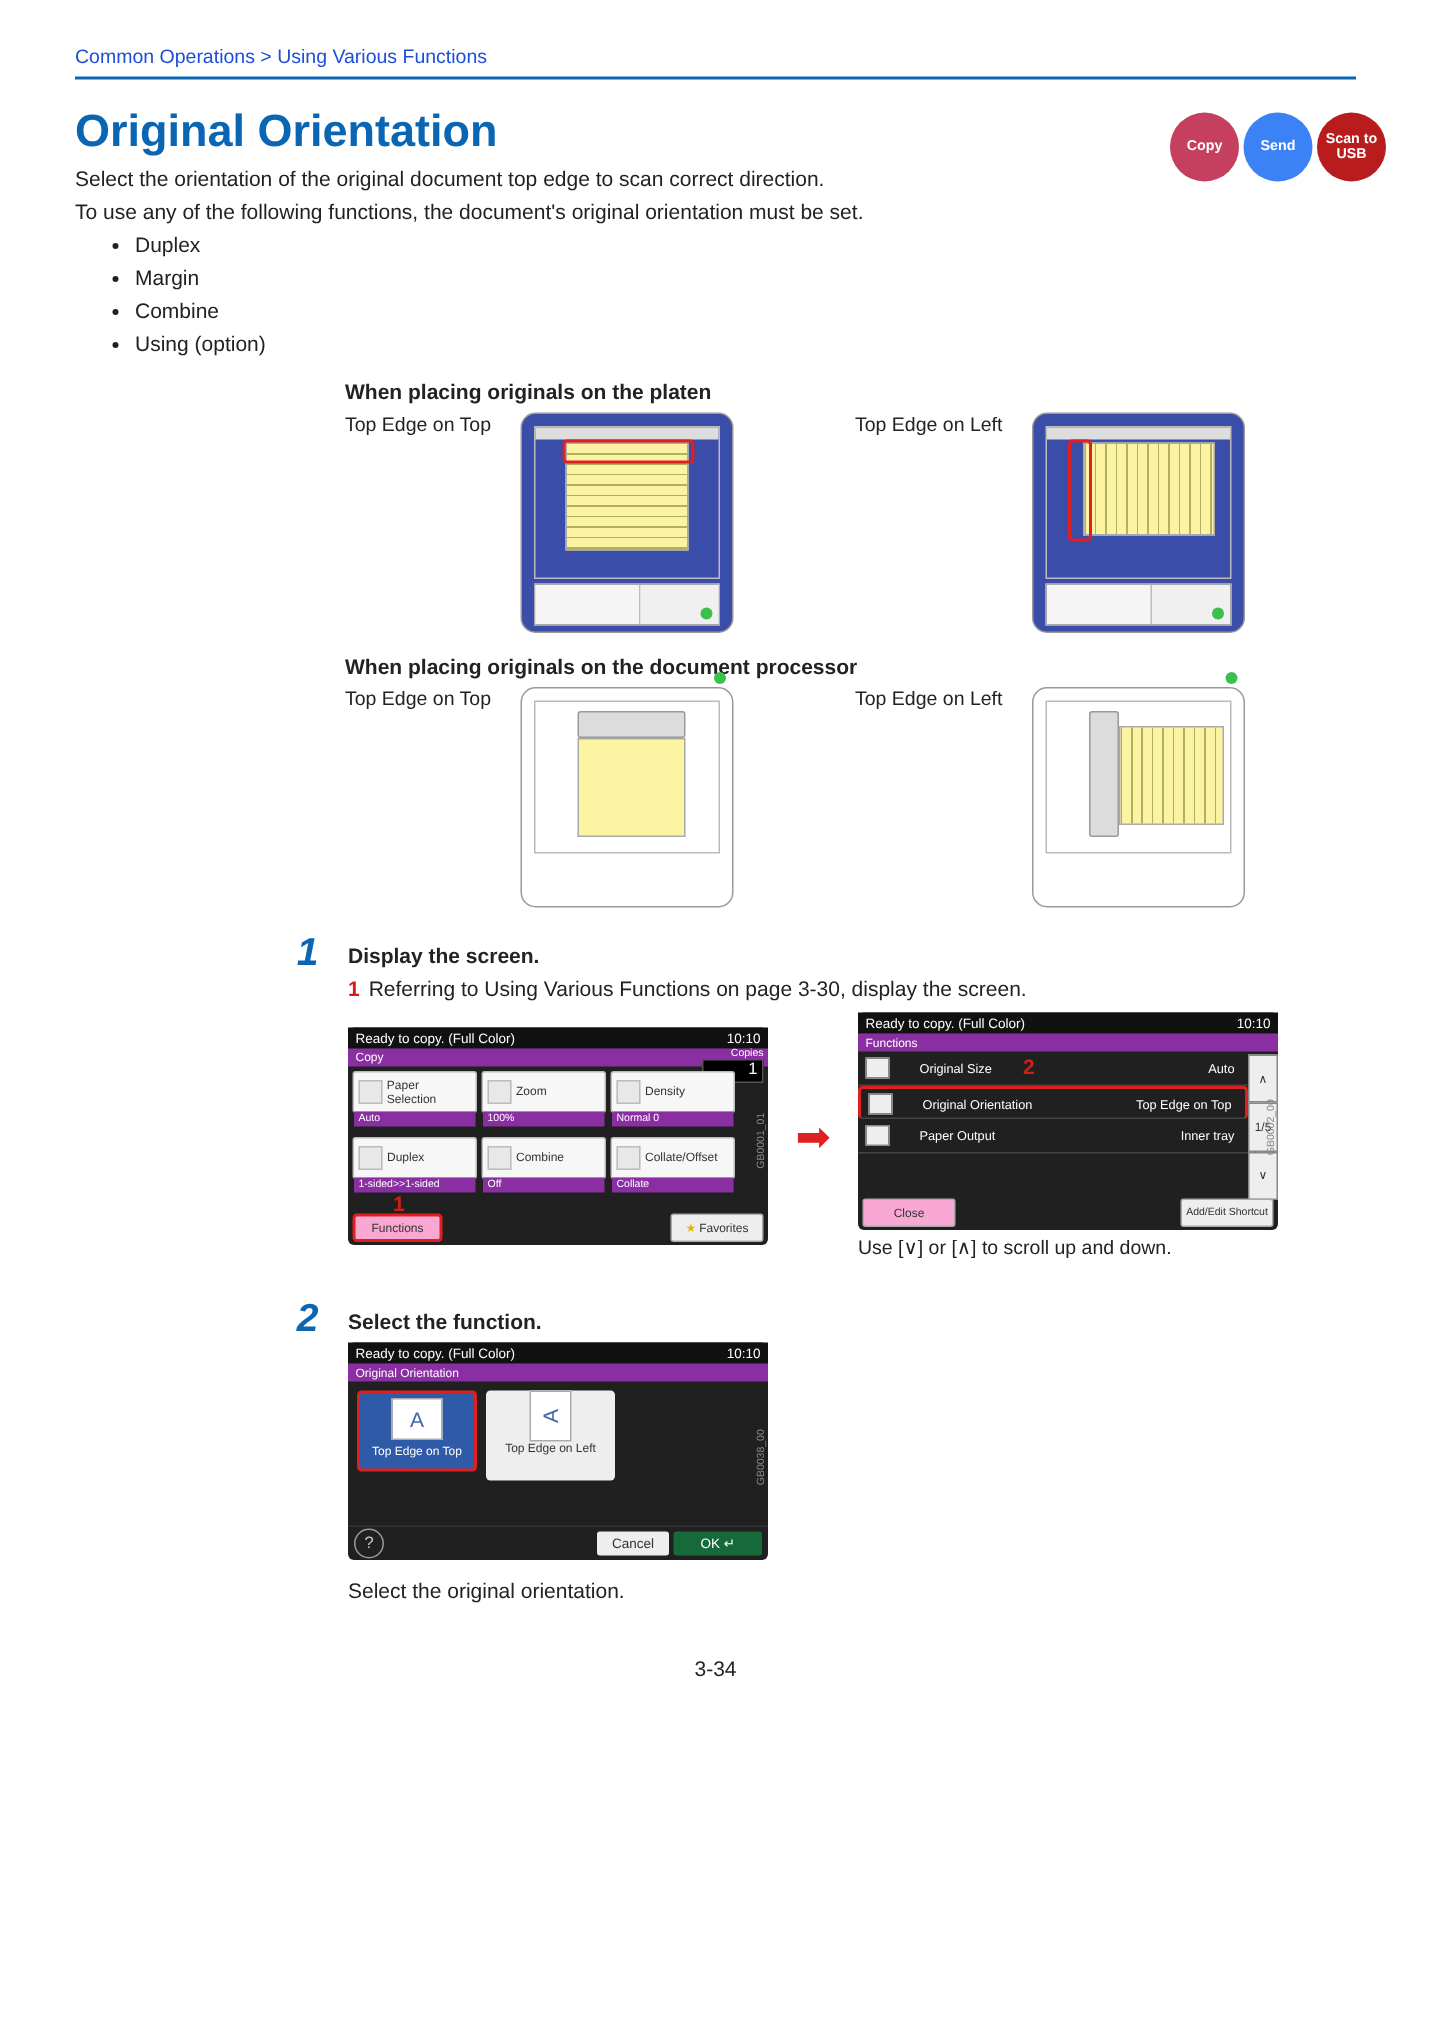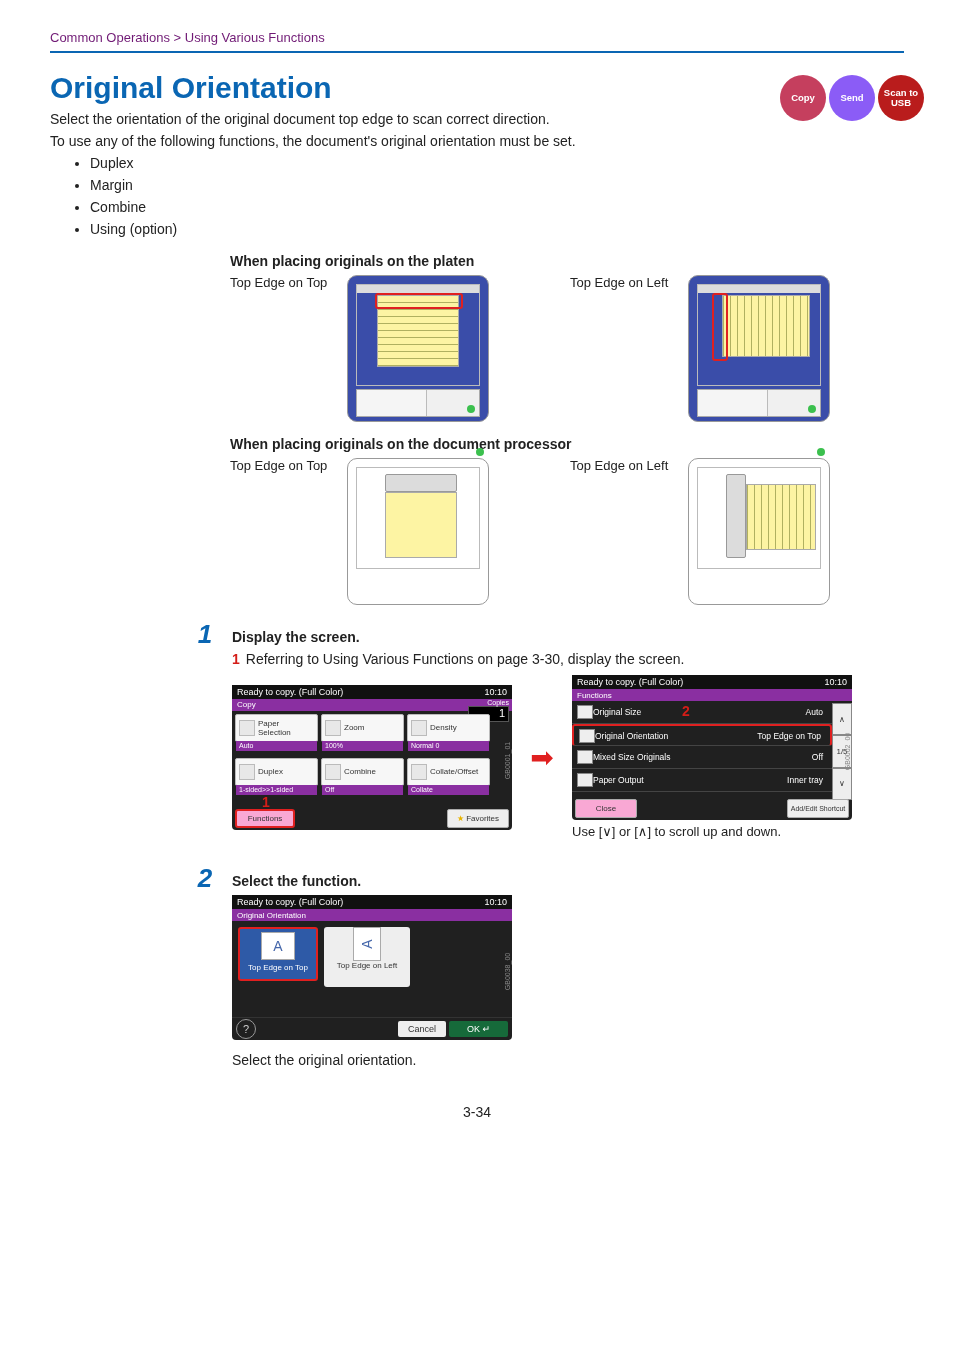--- a/index.html
+++ b/index.html
@@ -1,25 +1,25 @@
 <!DOCTYPE html>
 <html><head>
 <meta charset="utf-8">
 <style>
 body{margin:0;font-family:Arial,Helvetica,sans-serif;background:#fff;color:#222;width:954px}
 .page{padding:30px 50px 40px 50px}
-.breadcrumb{font-size:13px;color:#701a75;padding-bottom:6px;border-bottom:2px solid #0a66b3}
+.breadcrumb{font-size:13px;color:#1d4ed8;padding-bottom:6px;border-bottom:2px solid #0a66b3}
 .h1{color:#0a66b3;font-size:30px;font-weight:bold;margin:18px 0 6px 0}
 .p{font-size:14px;margin:6px 0}
 .ul{margin:6px 0 16px 0;padding-left:40px}
 .ul .li{font-size:14px;list-style:disc;margin:6px 0}
 .badges{position:absolute;display:flex;gap:3px}
 .badge{width:46px;height:46px;border-radius:50%;display:flex;align-items:center;justify-content:center;color:#fff;font-size:9.5px;font-weight:bold;text-align:center;line-height:1.1}
 .copy{background:#c53f5e}
-.send{background:#8b5cf6}
+.send{background:#3b82f6}
 .usb{background:#b91c1c}
 .topwrap{position:relative}
 .subh{font-size:14px;font-weight:bold;margin:10px 0 6px 0}
 .row{display:flex;gap:30px;margin-bottom:14px}
 .cell{width:310px}
 .lbl{font-size:13px;margin-bottom:4px}
 .mfp{width:140px;height:145px;background:#3a4da9;border:1px solid #999;border-radius:10px;position:relative}
 .mfp .glass{position:absolute;left:8px;top:8px;right:8px;bottom:35px;background:#3a4da9;border:1px solid #bbb}
 .mfp .ruler{position:absolute;left:0;right:0;top:0;height:8px;background:#ddd}
 .mfp .sheet{position:absolute;background:#fdf4a3;border:1px solid #aaa}
@@ -47,21 +47,21 @@
 .t-sub{position:absolute;left:0;right:0;bottom:-10px;height:10px;background:#8a2fa1;color:#fff;font-size:7px;display:flex;align-items:center;padding-left:3px}
 .t-bottom{position:absolute;left:0;right:0;bottom:0;height:19px;display:flex;gap:3px;padding:2px 3px}
 .t-func{background:#f9a8d4;color:#333;border:1px solid #aaa;border-radius:2px;width:60px;display:flex;align-items:center;justify-content:center;font-size:8px}
 .t-fav{background:#eee;color:#333;border:1px solid #aaa;border-radius:2px;width:60px;margin-left:auto;display:flex;align-items:center;justify-content:center;font-size:8px}
 .copies{position:absolute;right:3px;top:14px;width:41px;text-align:right;font-size:7px}
 .copies .n{background:#000;border:1px solid #555;height:14px;font-size:11px;text-align:right;padding-right:3px}
 .red-out{border:2px solid #e02020;border-radius:3px;box-sizing:border-box}
 .arrow-big{width:40px;color:#e02020;font-size:28px;text-align:center;display:flex;align-items:center;justify-content:center}
 .t2{width:280px;height:145px;background:#202020;color:#fff;border-radius:4px;position:relative;font-size:9px}
 .frow{height:22px;border-bottom:1px solid #444;display:flex;align-items:center;padding:0 5px;font-size:8.5px}
-.frow .fl{display:flex;align-items:center;gap:0}
+.frow .fl{display:flex;align-items:center;gap:20px}
 .frow .fr{margin-left:auto;padding-right:4px}
 .frow .fi{width:14px;height:12px;background:#eee;border:1px solid #888}
 .fside{position:absolute;right:0;top:28px;bottom:20px;width:20px;display:flex;flex-direction:column}
 .fside .bx{flex:1;background:#eee;border:1px solid #888;display:flex;align-items:center;justify-content:center;color:#333;font-size:8px}
 .fbot{position:absolute;left:0;right:0;bottom:0;height:19px;display:flex;gap:3px;padding:2px 3px}
 .scroll-note{font-size:13px;margin-top:4px}
 .t3{width:280px;height:145px;background:#202020;color:#fff;border-radius:4px;position:relative;font-size:9px}
 .t3-bot{position:absolute;left:0;right:0;bottom:0;height:22px;display:flex;align-items:center;gap:3px;padding:0 4px;border-top:1px solid #333}
 .t3-cancel{background:#eee;color:#333;padding:3px 10px;border-radius:2px;font-size:9px;margin-left:auto}
 .t3-ok{background:#166a3a;color:#fff;padding:3px 18px;border-radius:2px;font-size:9px}
@@ -263,27 +263,20 @@
             <div class="frow red-out">
                   <div class="fl">
                     <div class="fi"></div>
                     <span>Original Orientation</span>
                   </div>
                   <div class="fr">Top Edge on Top</div>
                 </div>
             <div class="frow">
                   <div class="fl">
                     <div class="fi"></div>
-                    <span>Mixed Size Originals</span>
-                  </div>
-                  <div class="fr">Off</div>
-                </div>
-            <div class="frow">
-                  <div class="fl">
-                    <div class="fi"></div>
                     <span>Paper Output</span>
                   </div>
                   <div class="fr">Inner tray</div>
                 </div>
           </div>
           <div class="fside">
             <div class="bx">∧</div>
             <div class="bx">1/5</div>
             <div class="bx">∨</div>
           </div>

